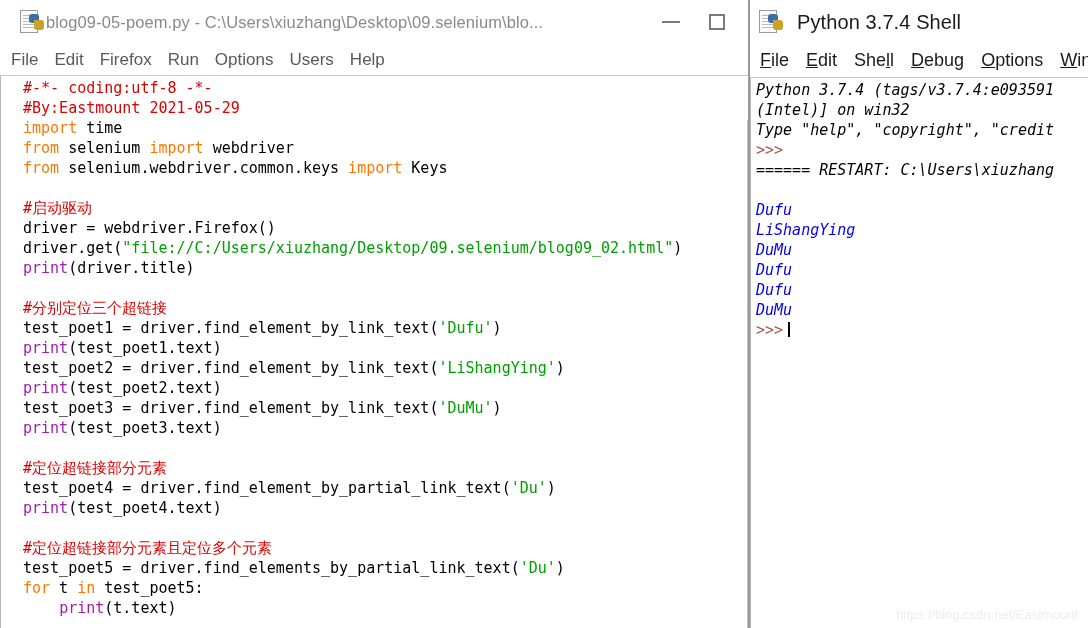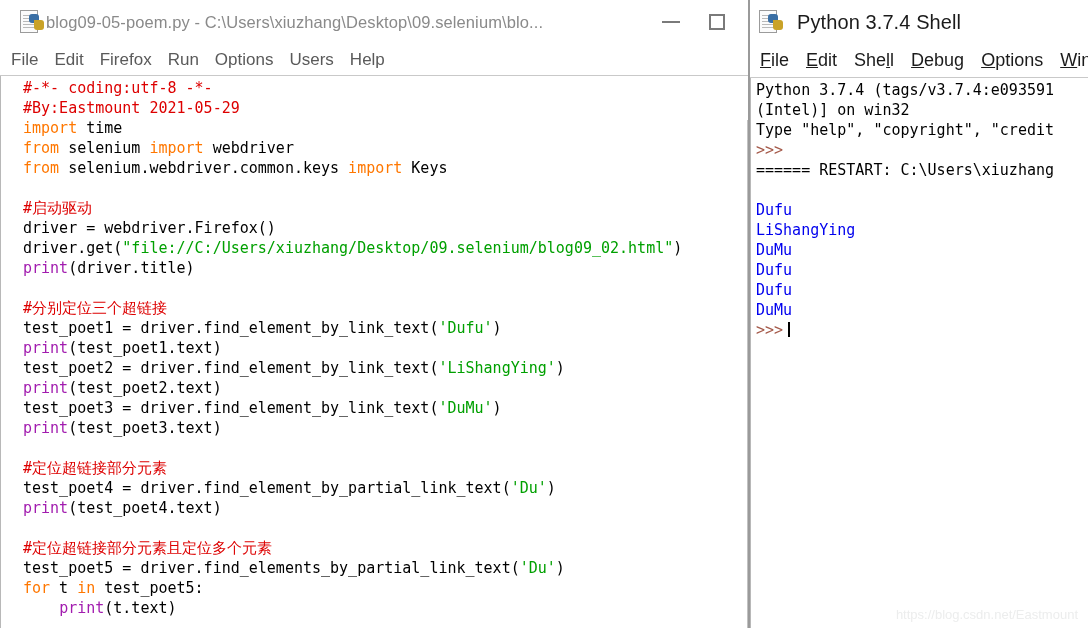--- a/index.html
+++ b/index.html
@@ -95,20 +95,21 @@
     overflow:hidden;
   }
   .sh-menubar .mi {
     font-size:18px; color:#1b1b1b; margin-right:17px; white-space:nowrap;
   }
   .sh-menubar .mi u { text-decoration:underline; }
   .sh-body {
     flex:1 1 auto; position:relative; overflow:hidden;
     background:#ffffff;
     border-left:1px solid #b8b8b8;
+    font-style:italic;
   }
   .sh-code {
     position:absolute; left:5px; top:2px; width:400px;
     font-family:"DejaVu Sans Mono", monospace;
     font-size:15px; line-height:20px;
     white-space:pre;
   }
   .sh-code .ln { height:20px; white-space:pre; }
   .s-plain  { color:#000000; }
   .s-prompt { color:#a55a4a; }

